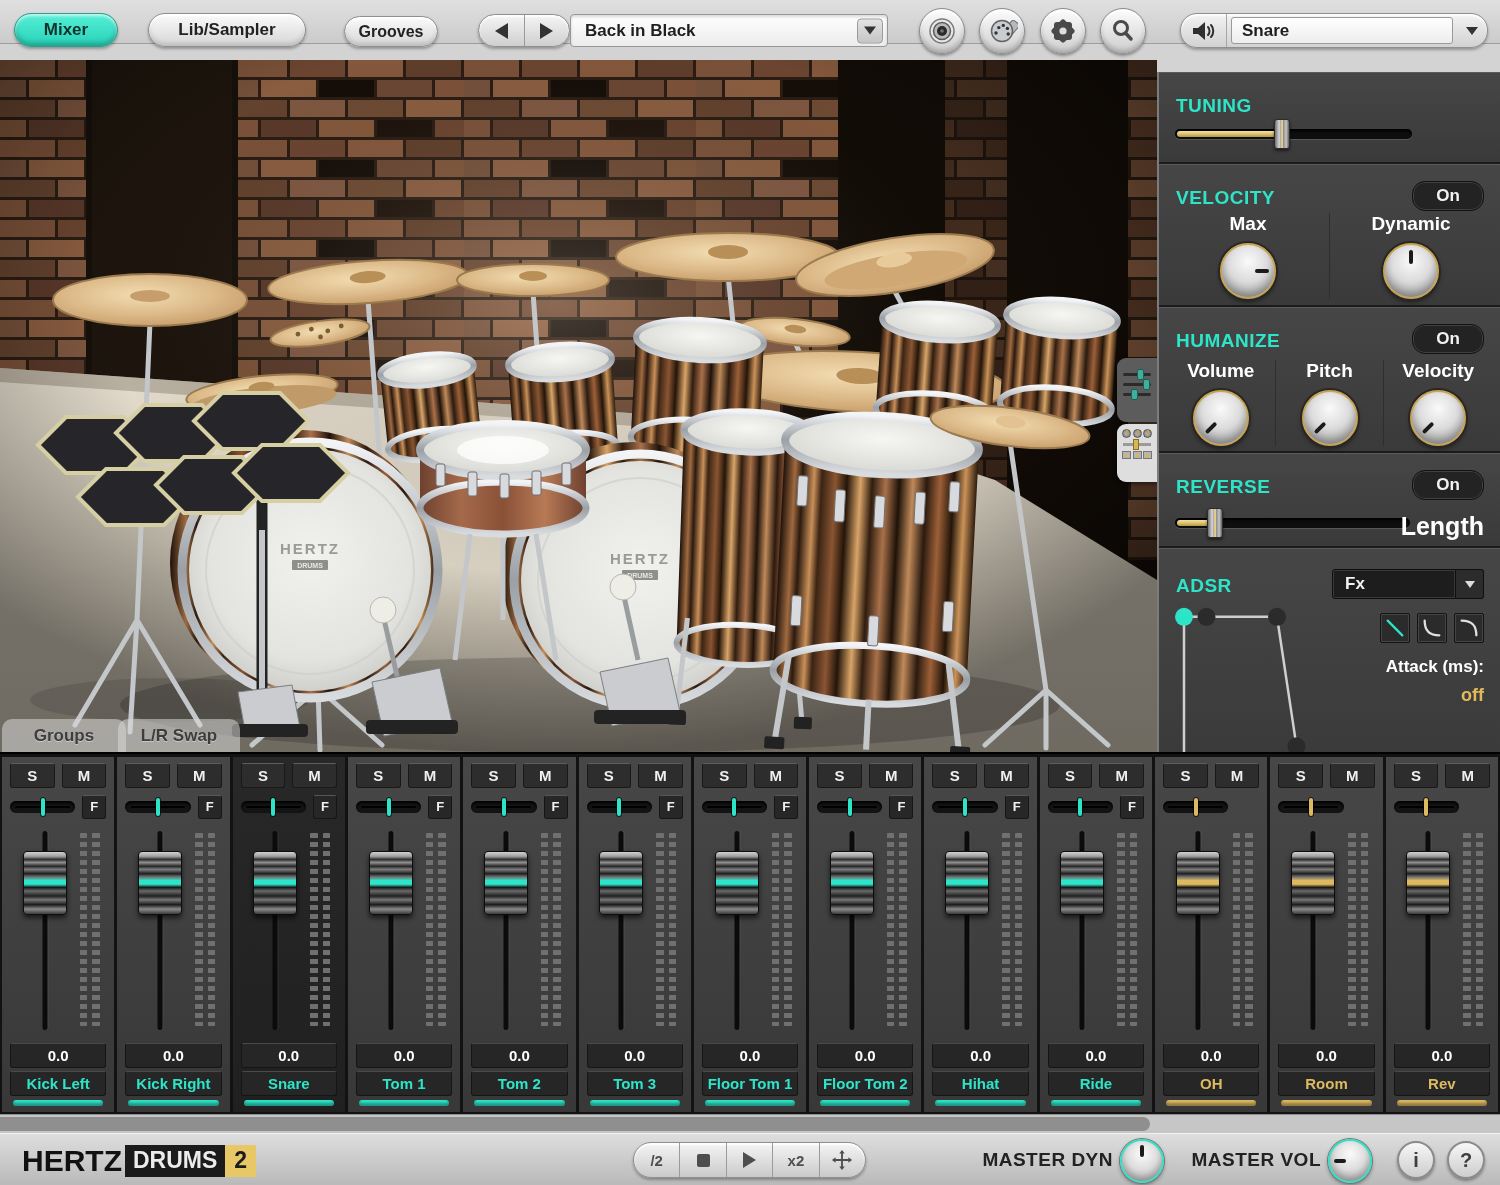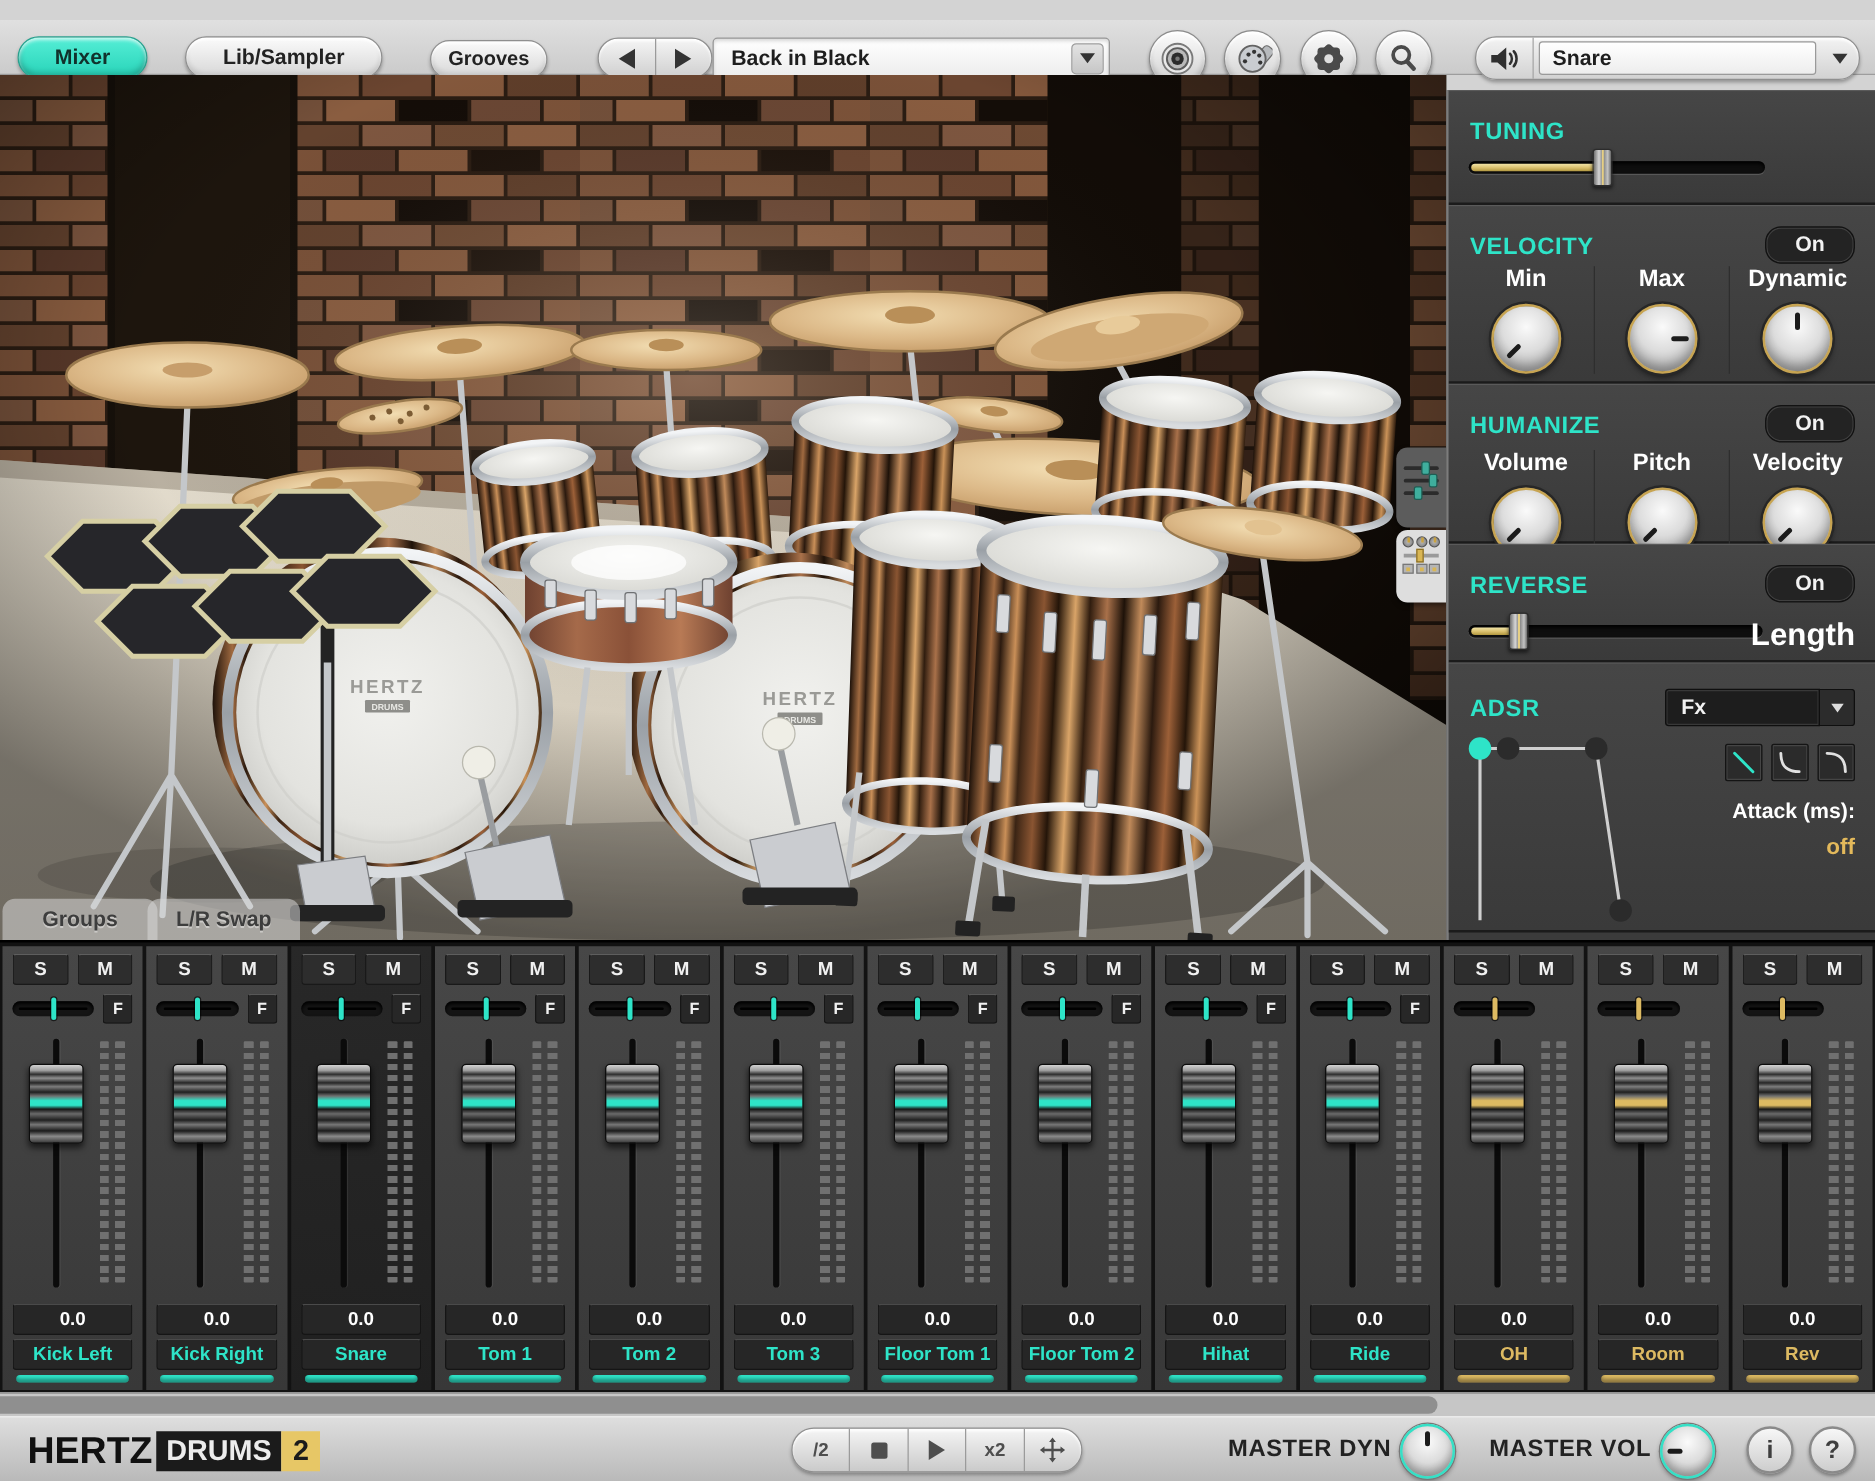--- a/index.html
+++ b/index.html
@@ -1,20 +1,20 @@
 <!DOCTYPE html>
 <html><head>
 <meta charset="utf-8">
 <style>
   html,body{margin:0;padding:0;background:#222;}
   *{box-sizing:border-box;font-family:"Liberation Sans",sans-serif;}
   #app{position:relative;width:1500px;height:1185px;background:#d3d3d3;overflow:hidden;user-select:none;}
 
   
-  #toolbar{position:absolute;left:0;top:16px;width:1500px;height:44px;
+  #toolbar{position:absolute;left:0;top:0;width:1500px;height:44px;
     background:linear-gradient(#e0e0e0,#cbcbcb);border-bottom:1px solid #9d9d9d;}
   .pillbtn{position:absolute;top:13px;height:34px;border-radius:17px;border:1px solid #8f8f8f;
     background:linear-gradient(#fbfbfb,#d6d6d6);box-shadow:inset 0 2px 2px rgba(255,255,255,.95),inset 0 -3px 4px rgba(0,0,0,.12),0 2px 3px rgba(0,0,0,.3);
     display:flex;align-items:center;justify-content:center;font-weight:bold;font-size:17px;color:#222;}
   .pillbtn.active{background:linear-gradient(#55eed6,#27d3b8);border-color:#2a9f8d;color:#11322c;
     box-shadow:inset 0 2px 3px rgba(255,255,255,.7),inset 0 -3px 5px rgba(0,0,0,.25),0 2px 3px rgba(0,0,0,.3);}
   #arrowgroup{position:absolute;left:478px;top:14px;width:92px;height:33px;border-radius:17px;border:1px solid #8f8f8f;
     background:linear-gradient(#f5f5f5,#cfcfcf);box-shadow:inset 0 2px 2px rgba(255,255,255,.9),0 2px 3px rgba(0,0,0,.3);display:flex;}
   .arrbtn{flex:1;display:flex;align-items:center;justify-content:center;cursor:pointer;}
   .arrbtn+.arrbtn{border-left:1px solid #9a9a9a;}
@@ -560,41 +560,35 @@
         <div class="fill"></div>
         <div class="handle"></div>
       </div>
     </div>
 
     <div class="section" style="height:143px;">
       <div class="sec-title">VELOCITY</div>
       <div class="onbtn">On</div>
       <div class="knobrow" style="top:48px;">
         <div class="knobcell">
-          <div class="knoblabel">Min</div>
-          <div class="knob">
-              <div class="ptr" style="transform: rotate(225deg);"></div>
-            </div>
-        </div>
-        <div class="knobcell">
           <div class="knoblabel">Max</div>
           <div class="knob">
               <div class="ptr" style="transform: rotate(90deg);"></div>
             </div>
         </div>
         <div class="knobcell">
           <div class="knoblabel">Dynamic</div>
           <div class="knob">
               <div class="ptr" style="transform: rotate(0deg);"></div>
             </div>
         </div>
       </div>
     </div>
 
-    <div class="section" style="height:128px;text-align:center;">
+    <div class="section" style="height:146px;text-align:center;">
       <div class="sec-title">HUMANIZE</div>
       <div class="onbtn">On</div>
       <div class="knobrow" style="top:52px;">
         <div class="knobcell">
           <div class="knoblabel">Volume</div>
           <div class="knob">
               <div class="ptr" style="transform: rotate(225deg);"></div>
             </div>
         </div>
         <div class="knobcell">

